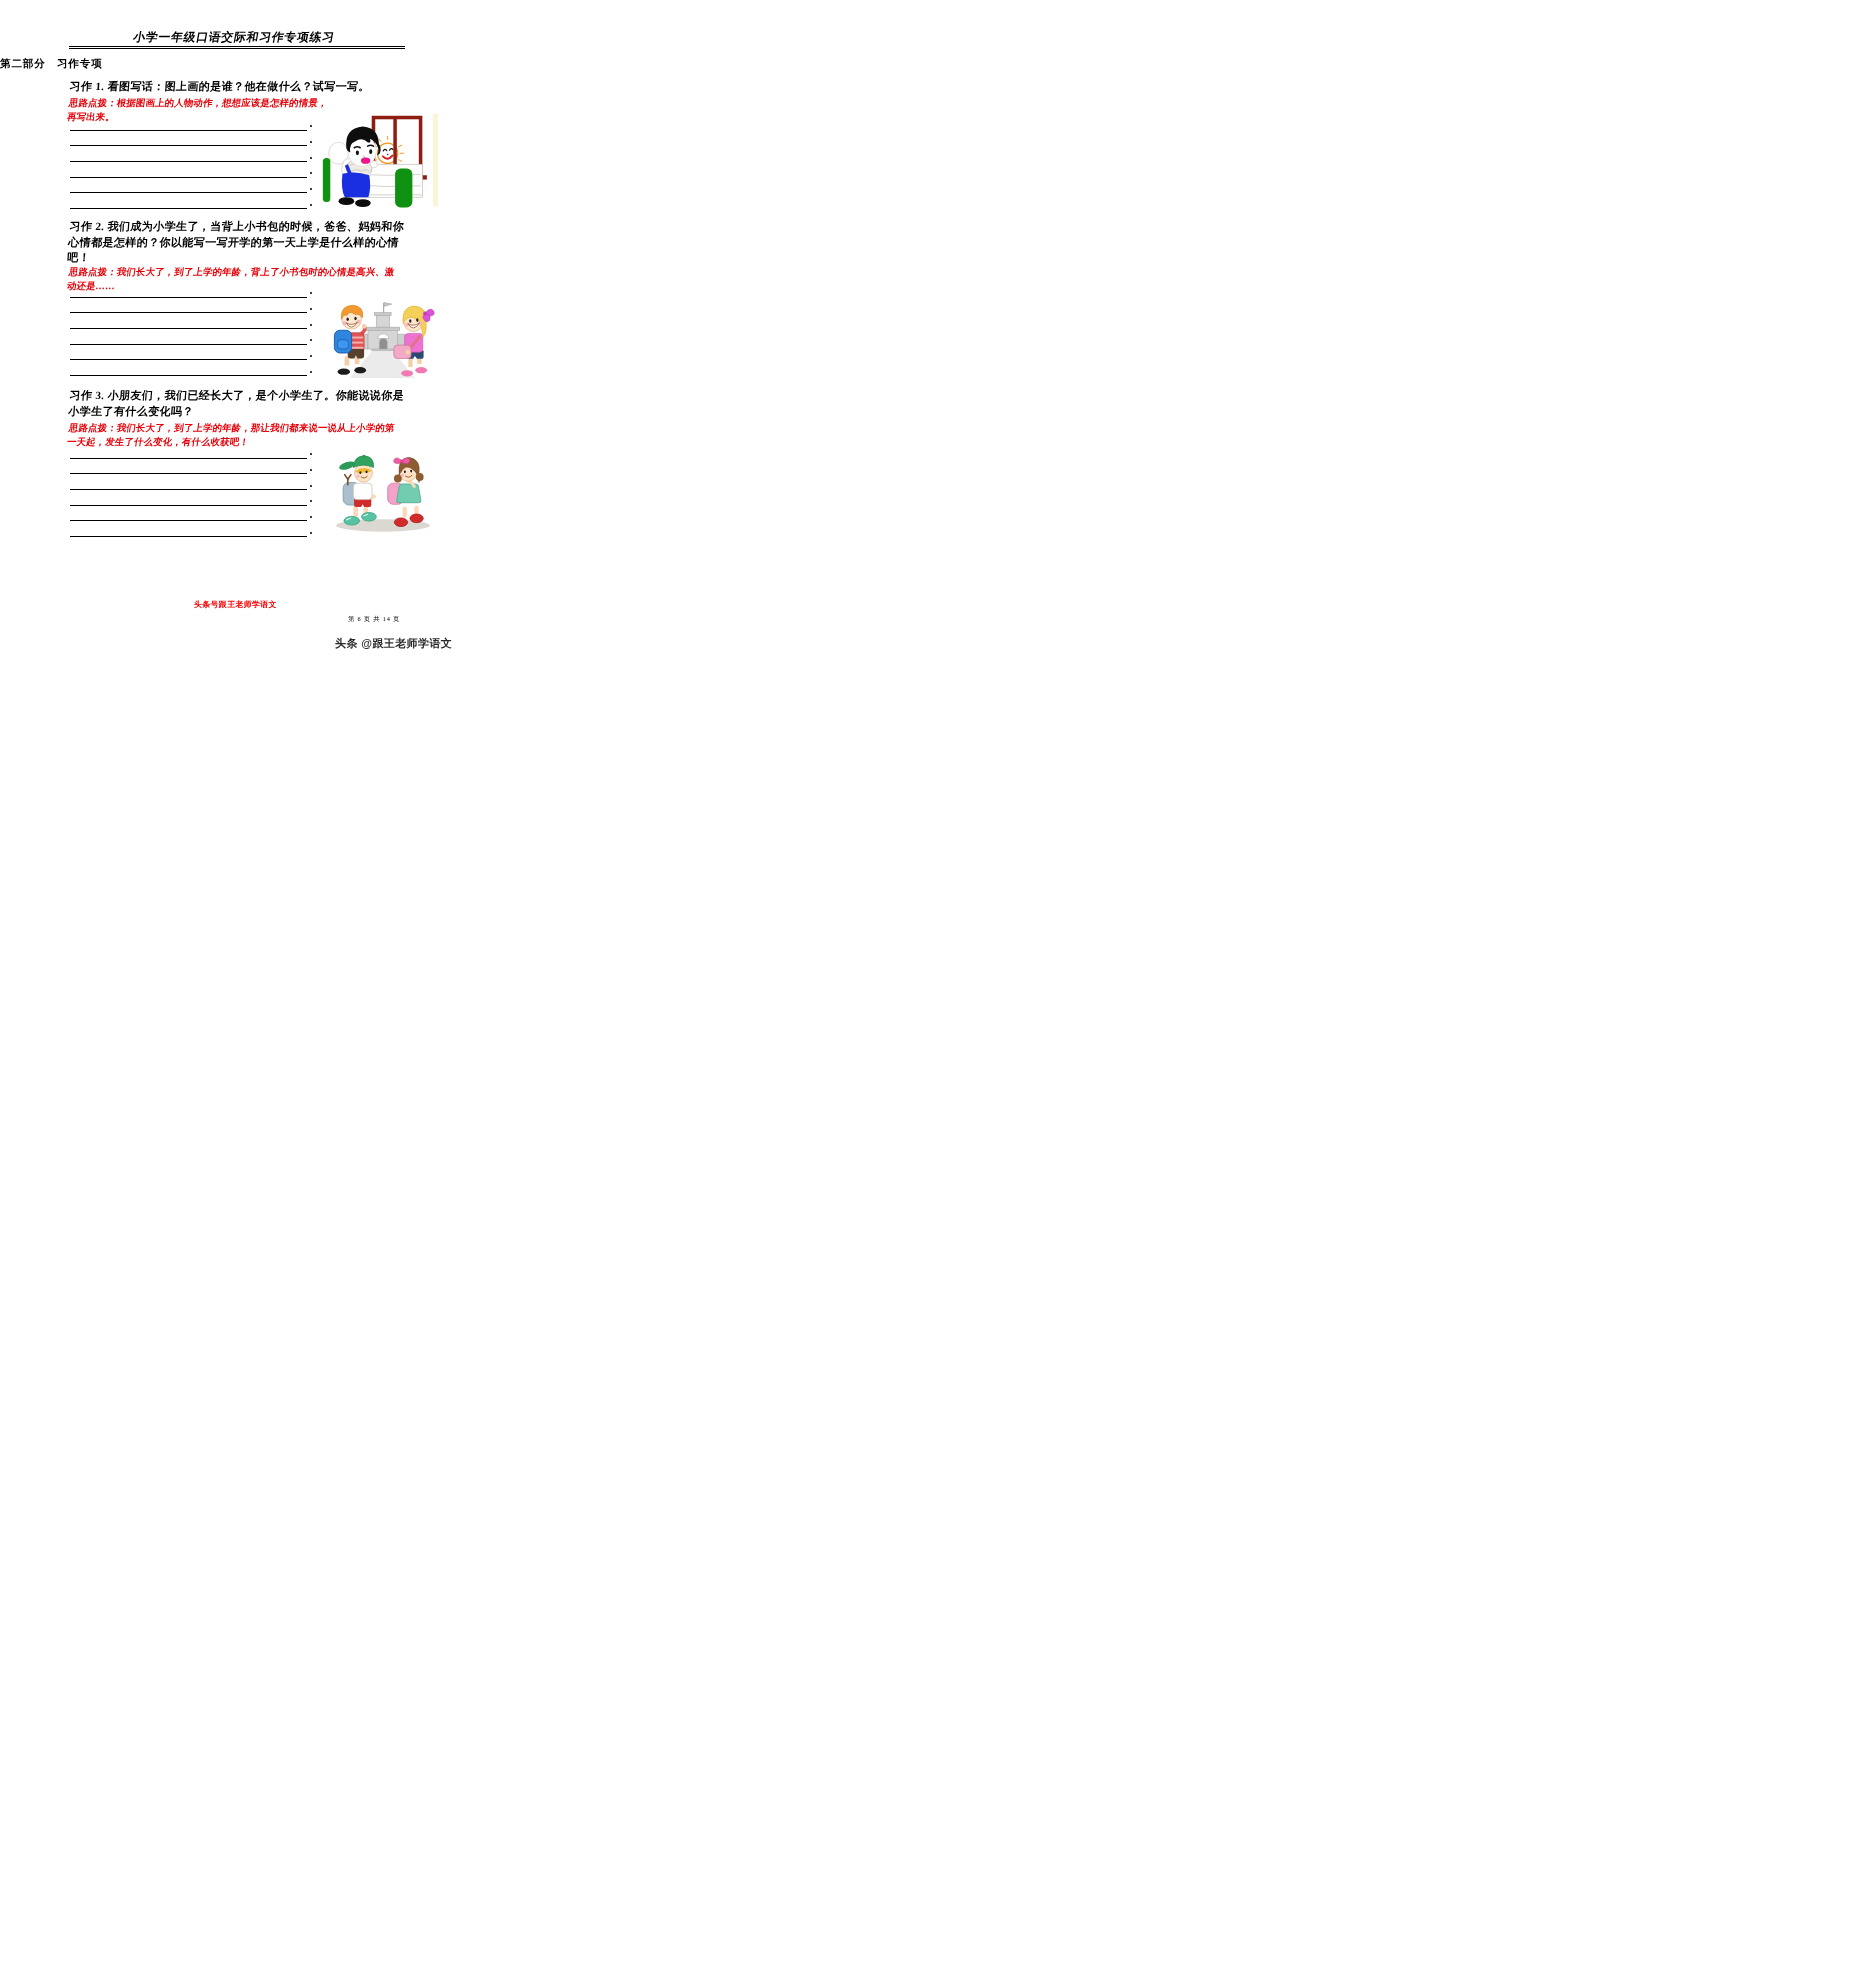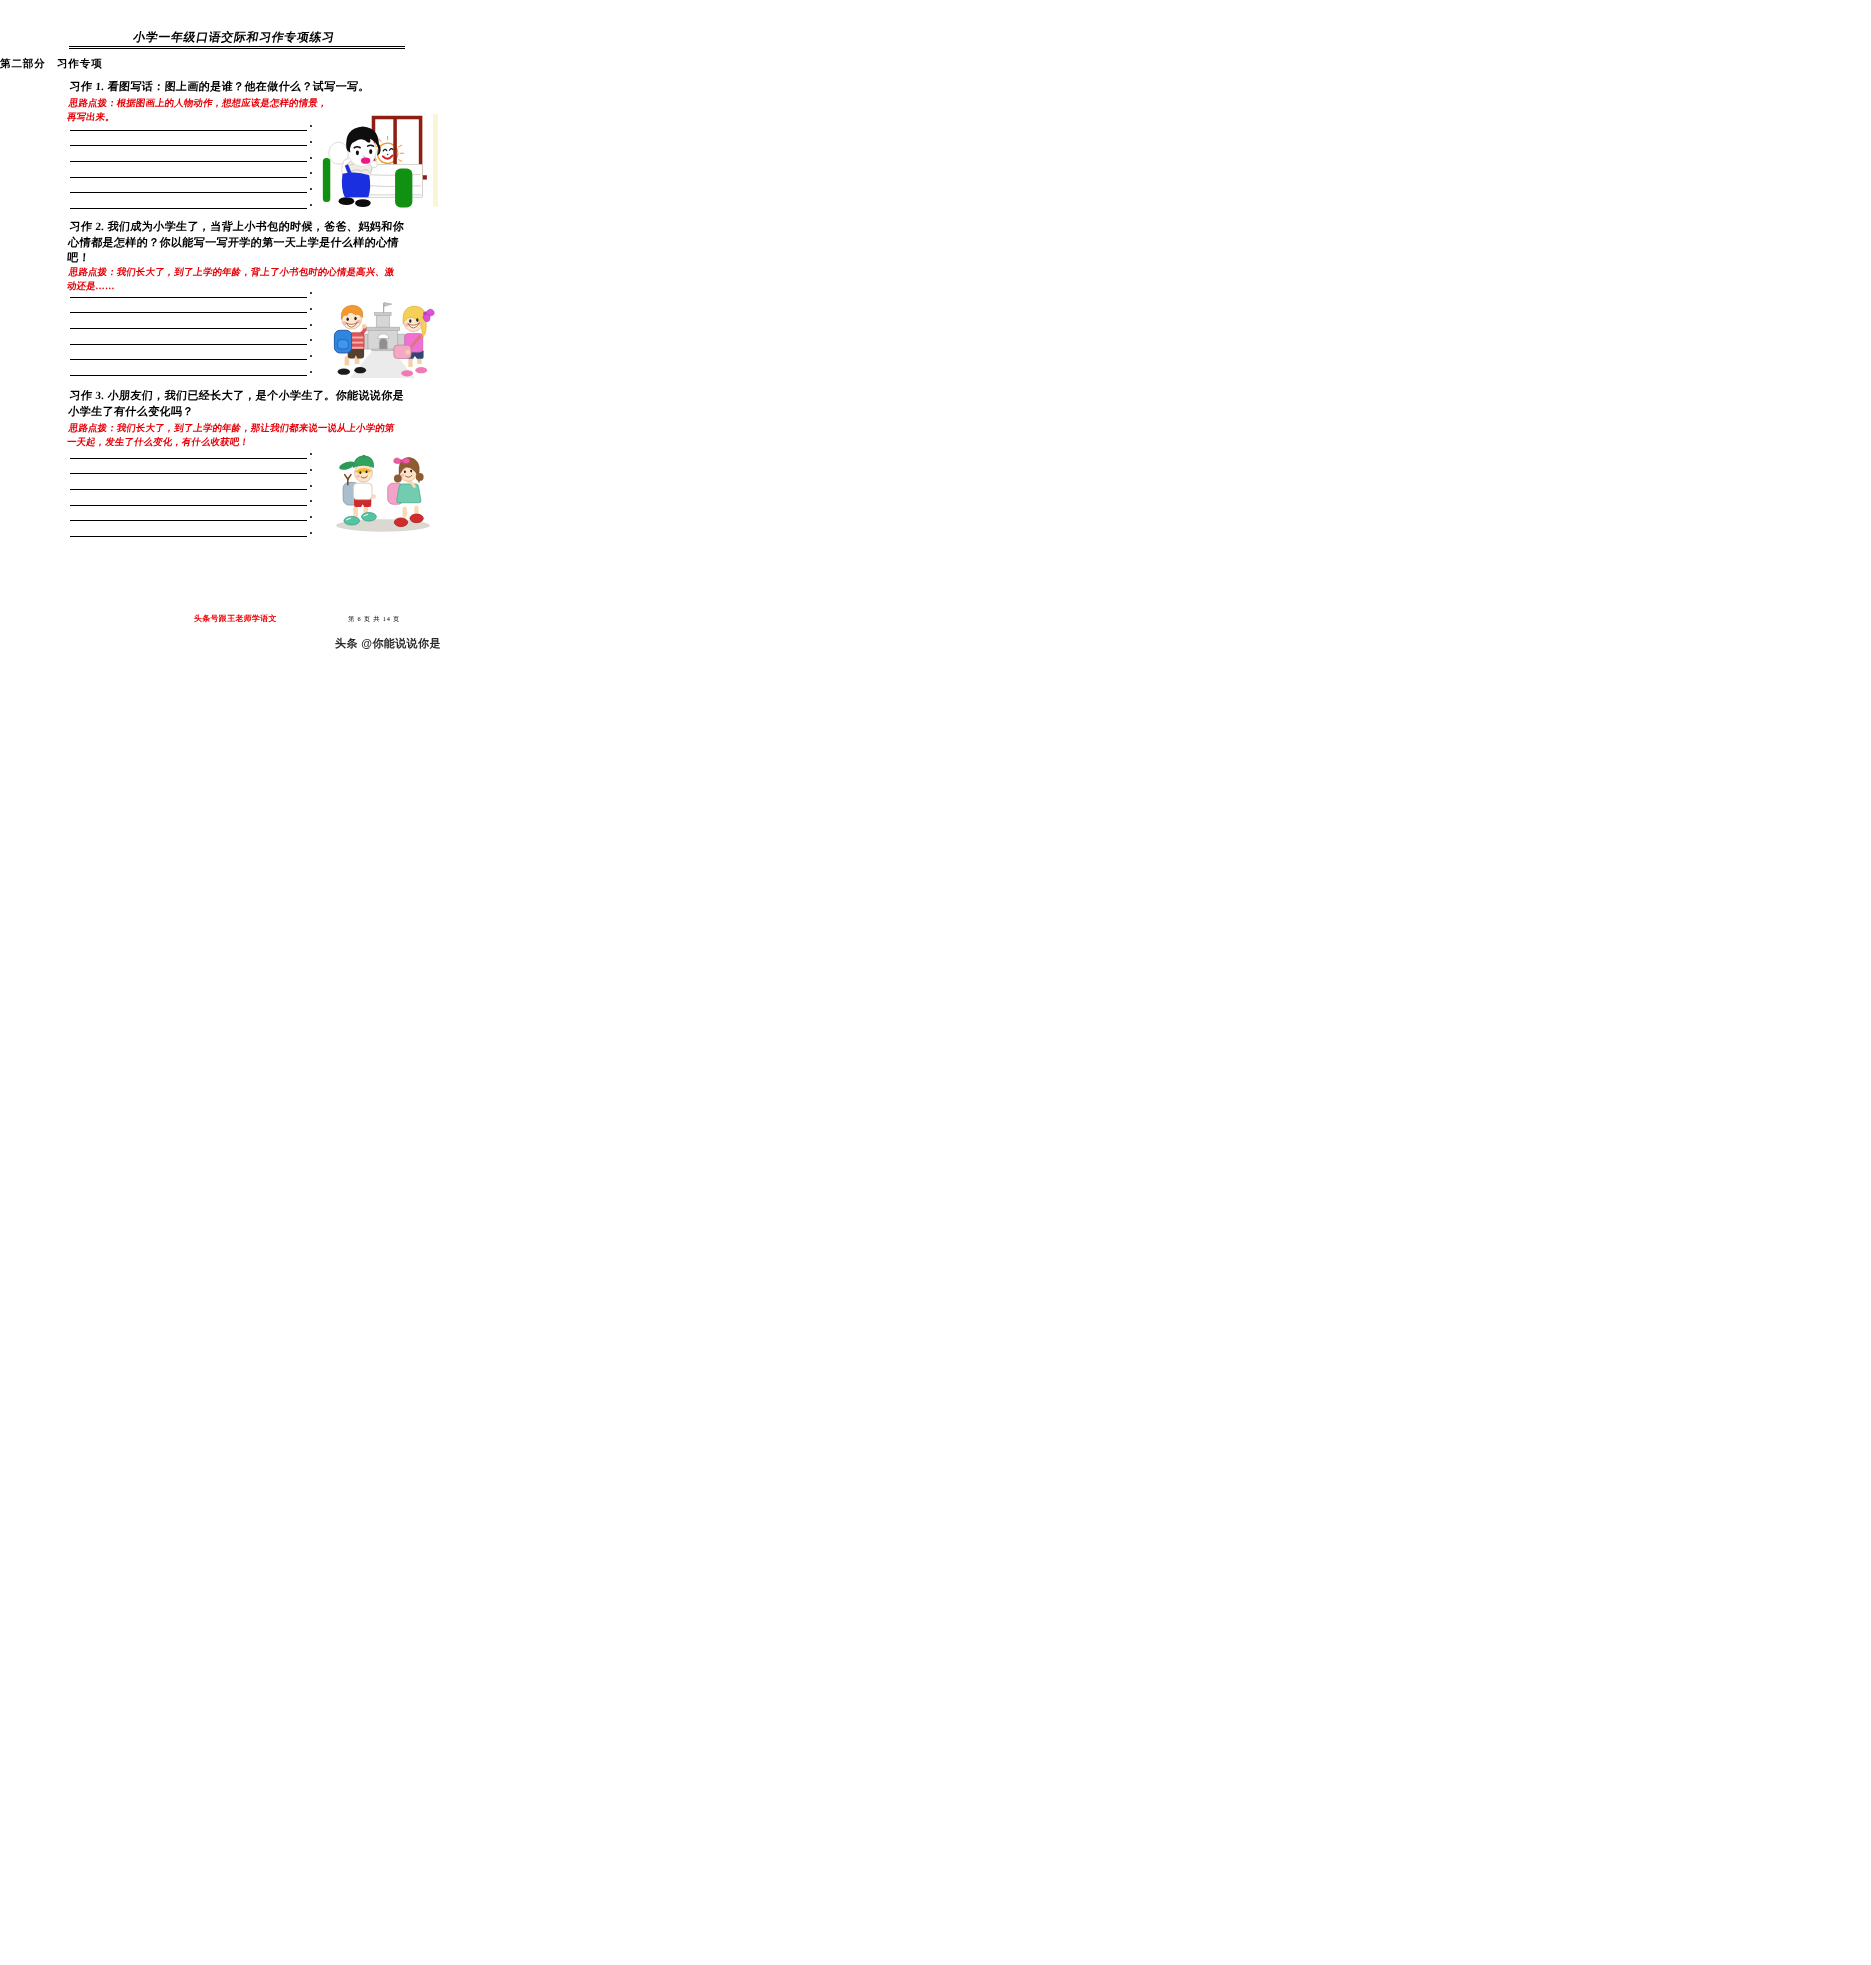--- a/index.html
+++ b/index.html
@@ -45,21 +45,21 @@
   .dot{position:absolute;right:-5.5px;bottom:-1.6px;line-height:1;
        font:bold 11.8px "Liberation Serif","DejaVu Serif",serif;color:#000;}
 
   
   .ill{position:absolute;}
   .ill1{left:318px;top:114px;width:120px;height:95px;}
   .ill2{left:324px;top:299px;width:117px;height:79px;}
   .ill3{left:325px;top:448px;width:116px;height:86px;}
 
   
-  .footer-brand{position:absolute;left:194px;top:614px;white-space:nowrap;
+  .footer-brand{position:absolute;left:194px;top:600px;white-space:nowrap;
     font:bold 7.9px/10.2px "Liberation Sans","DejaVu Sans",sans-serif;color:#f40000;letter-spacing:0.4px;}
   .footer-page{position:absolute;left:348px;top:615px;white-space:nowrap;
     font:6.3px/8.6px "Liberation Serif","DejaVu Serif",serif;color:#000;letter-spacing:0.8px;}
 
   
   .watermark{position:absolute;left:335px;top:636px;white-space:nowrap;
     font:bold 11px/14px "Liberation Sans","DejaVu Sans",sans-serif;color:#1b1b1b;
     letter-spacing:0.4px;opacity:0.94;}
 </style>
 </head>
@@ -335,16 +335,16 @@
       <ellipse cx="204" cy="61" rx="2.6" ry="3.6" fill="#241f1c"></ellipse>
       <ellipse cx="220" cy="59" rx="2.6" ry="3.6" fill="#241f1c"></ellipse>
       <circle cx="198" cy="70" r="4" fill="#f6b6c0"></circle>
       <path d="M206,72 q8,7 16,-2" fill="none" stroke="#9c5a2a" stroke-width="2.5" stroke-linecap="round"></path>
     </g>
   </svg>
 
   <div class="footer-brand">头条号跟王老师学语文</div>
   <div class="footer-page">第 6 页 共 14 页</div>
 
-  <div class="watermark">头条 @你能说说你是</div>
+  <div class="watermark">头条 @跟王老师学语文</div>
 
 </div>
 
 
 </body></html>

